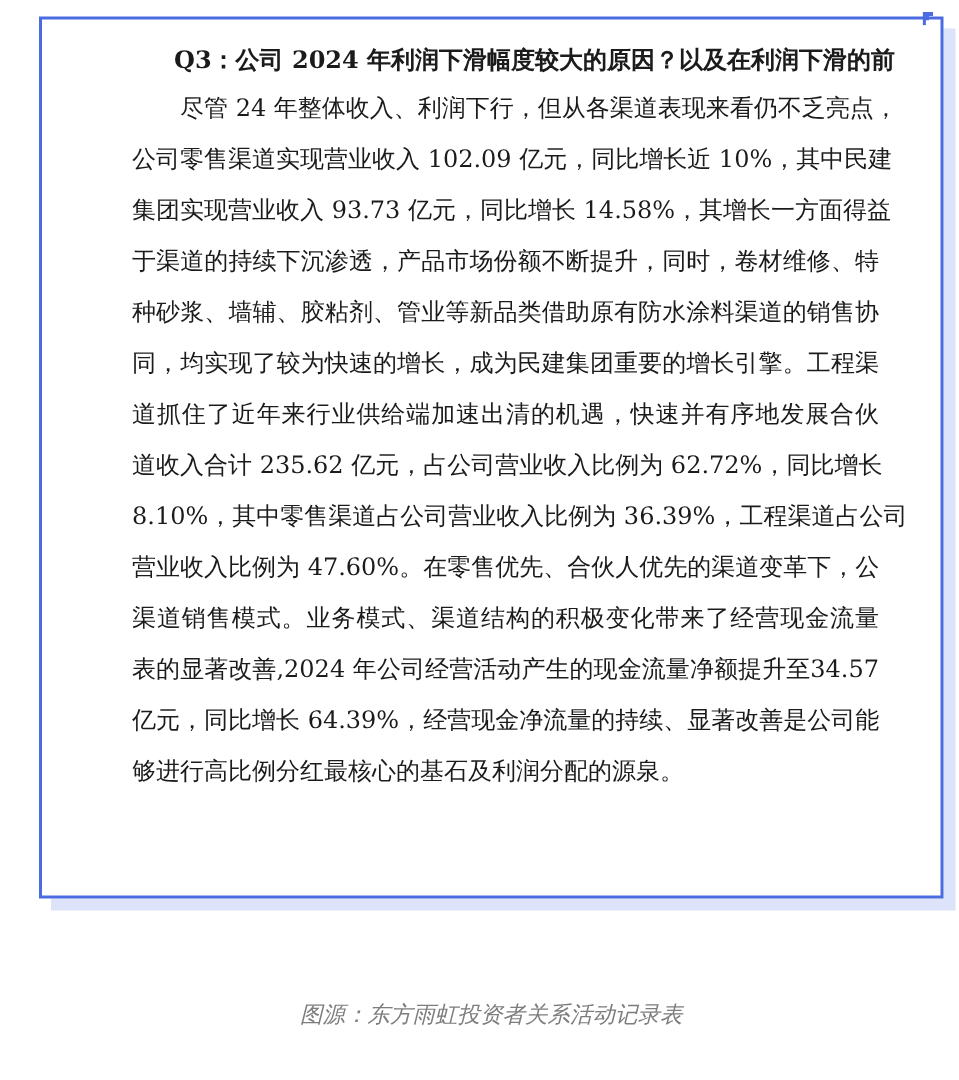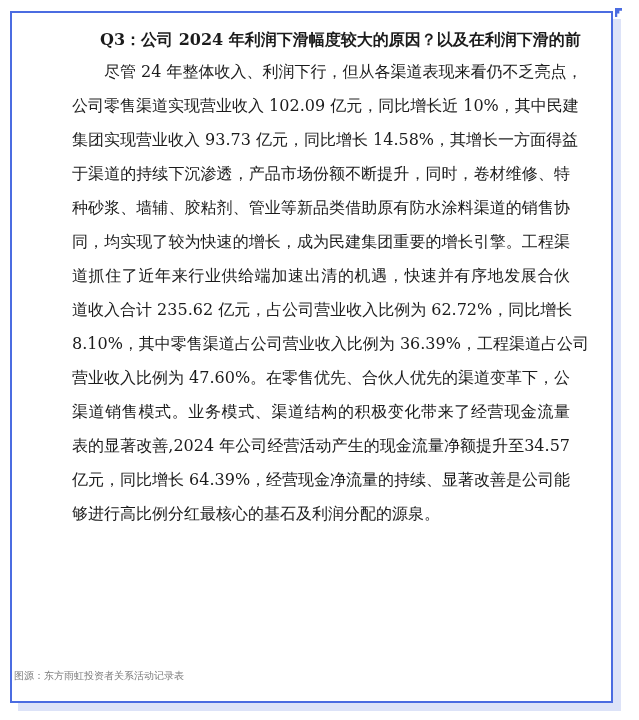--- a/index.html
+++ b/index.html
@@ -10,24 +10,24 @@
   body {
     width: 639px;
     height: 720px;
     position: relative;
     overflow: hidden;
     font-family: "DejaVu Serif", "Liberation Serif", serif;
     color: var(--text-color, #1b1b1b);
   }
   .frame {
     position: absolute;
-    left: 10px;
+    left: 26px;
     top: 11px;
     width: 603px;
-    height: 692px;
+    height: 588px;
     box-sizing: border-box;
     border: 2px solid var(--border-color, #4b6ce1);
     background: #ffffff;
     box-shadow: 8px 8px 0 0 var(--shadow-color, #dde3f8);
   }
   .content {
     position: absolute;
     left: 60px;
     right: 41px;
     top: 12px;
@@ -50,25 +50,26 @@
   .a-line {
     font-size: 16px;
     line-height: 34px;
   }
   .a-line.indent { padding-left: 32px; }
   .caption {
     position: absolute;
     left: 2px;
     right: 2px;
     top: 654px;
-    text-align: left;
+    text-align: center;
     font-family: "DejaVu Sans", "Liberation Sans", sans-serif;
-    font-size: 10px;
+    font-size: 15px;
     line-height: 18px;
     color: var(--caption-color, #7d7d7d);
+    font-style: italic;
   }
   .corner-artifact {
     position: absolute;
     left: 615px;
     top: 8px;
     width: 7px;
     height: 9px;
     background: var(--border-color, #4b6ce1);
     clip-path: polygon(0 0, 100% 0, 100% 30%, 62% 30%, 62% 62%, 32% 62%, 32% 100%, 0 100%);
   }

